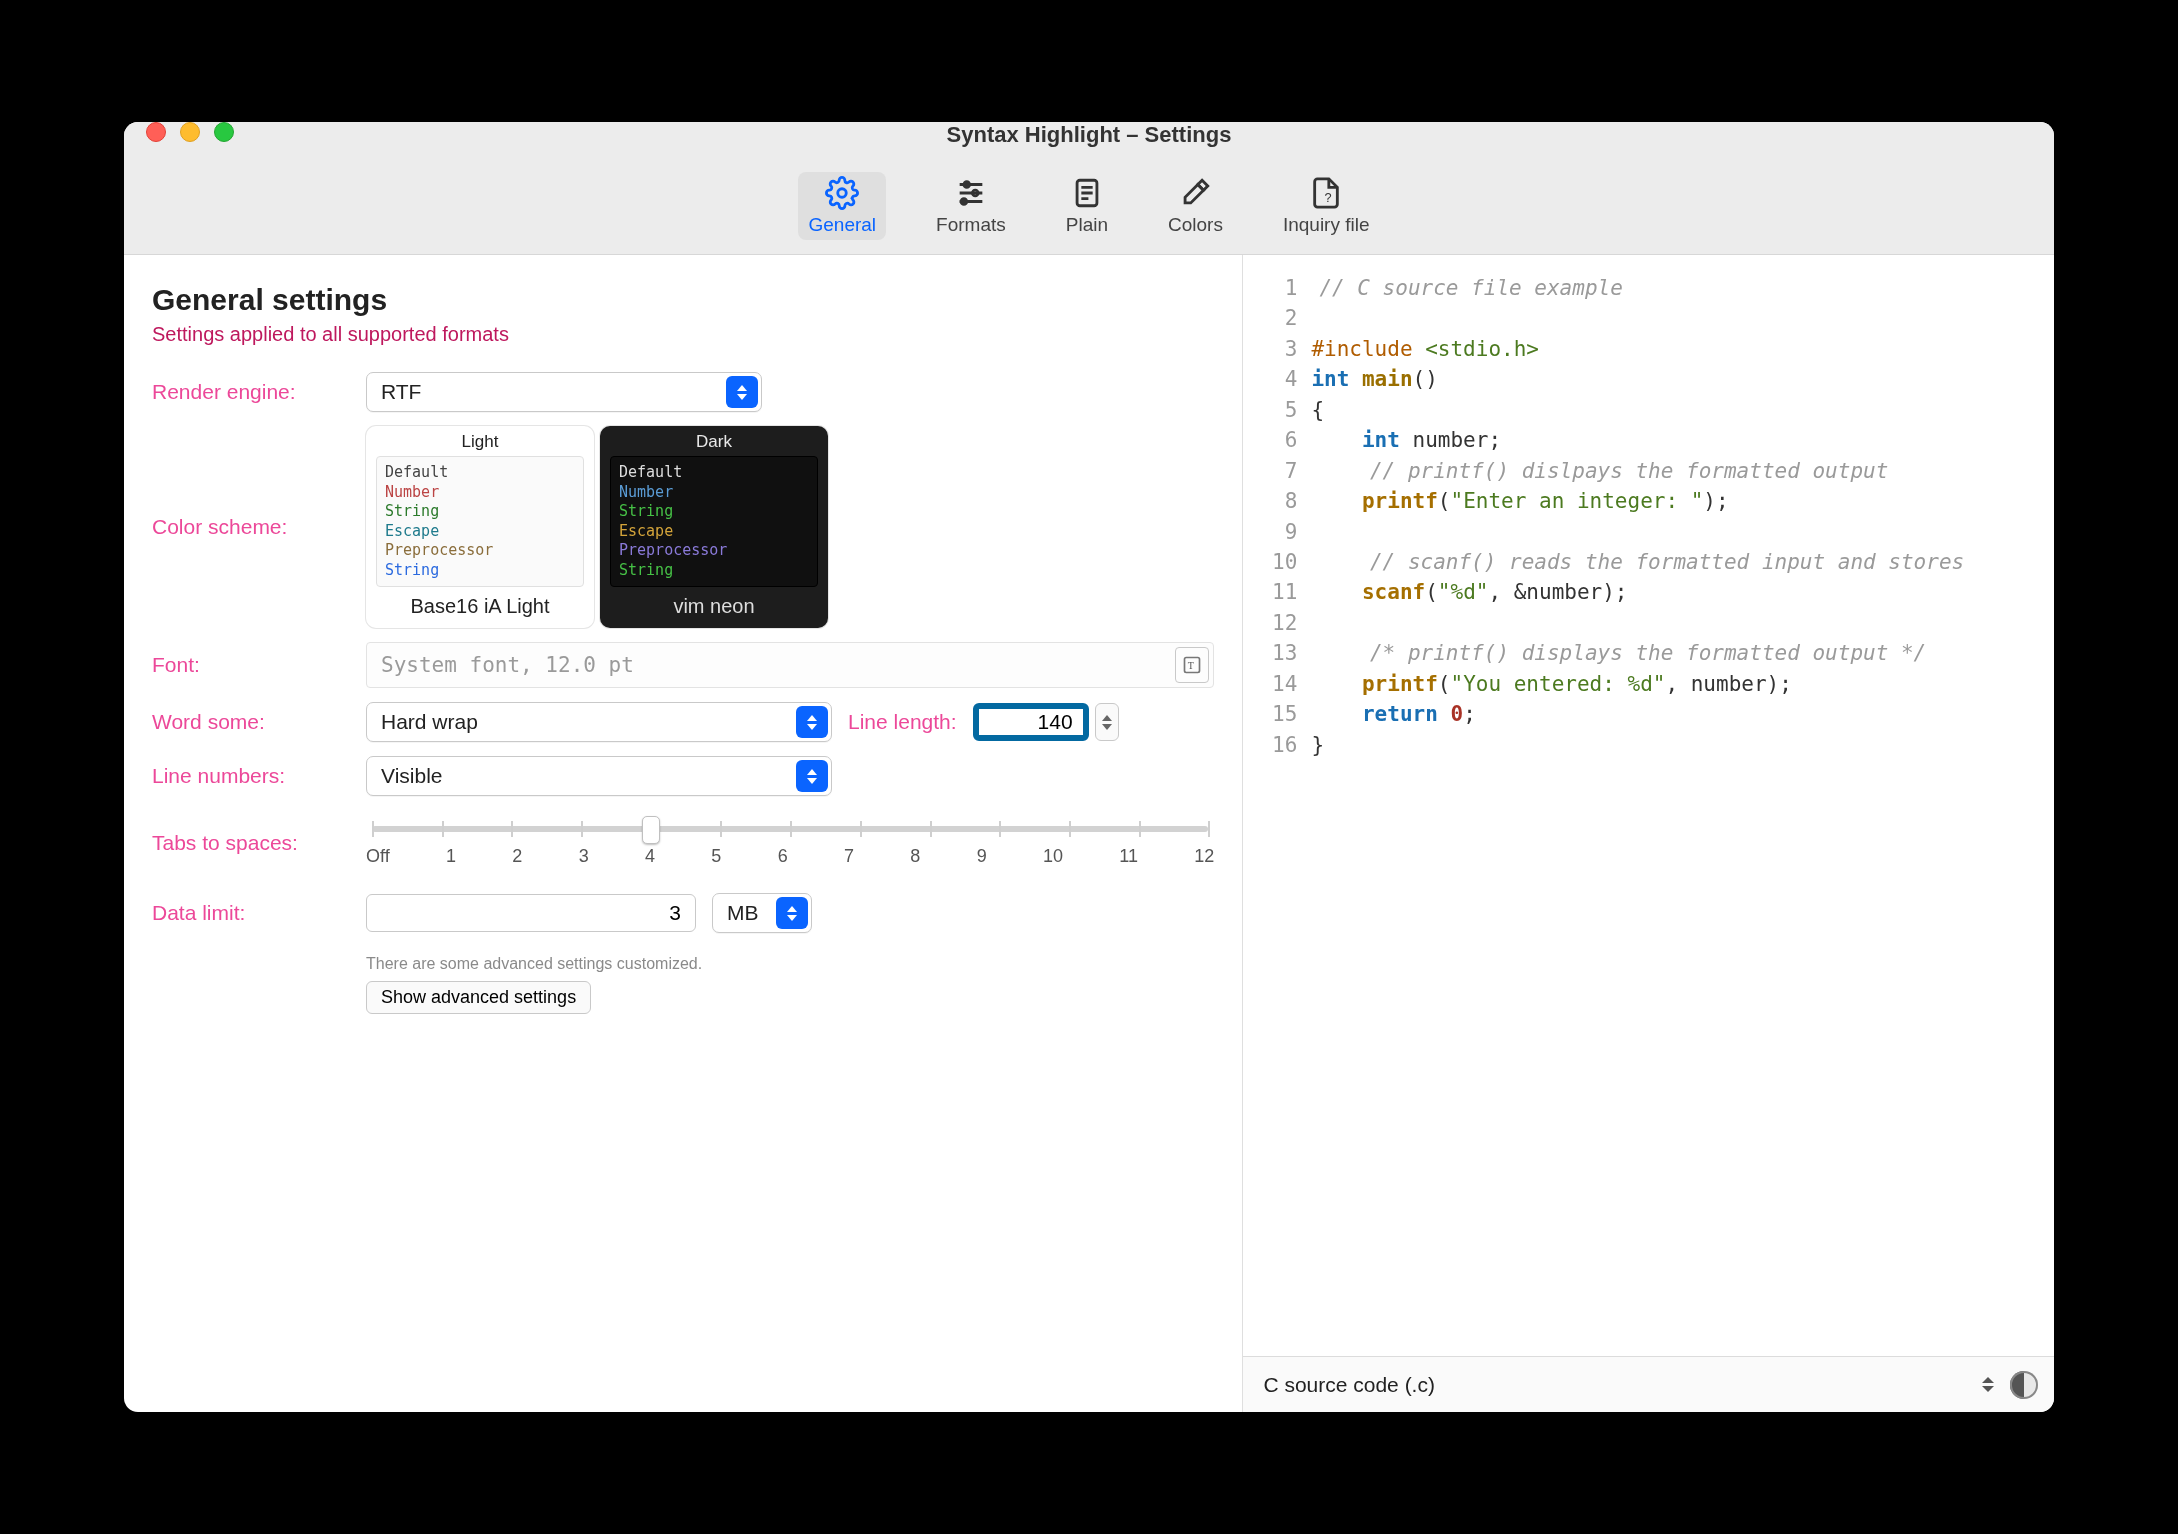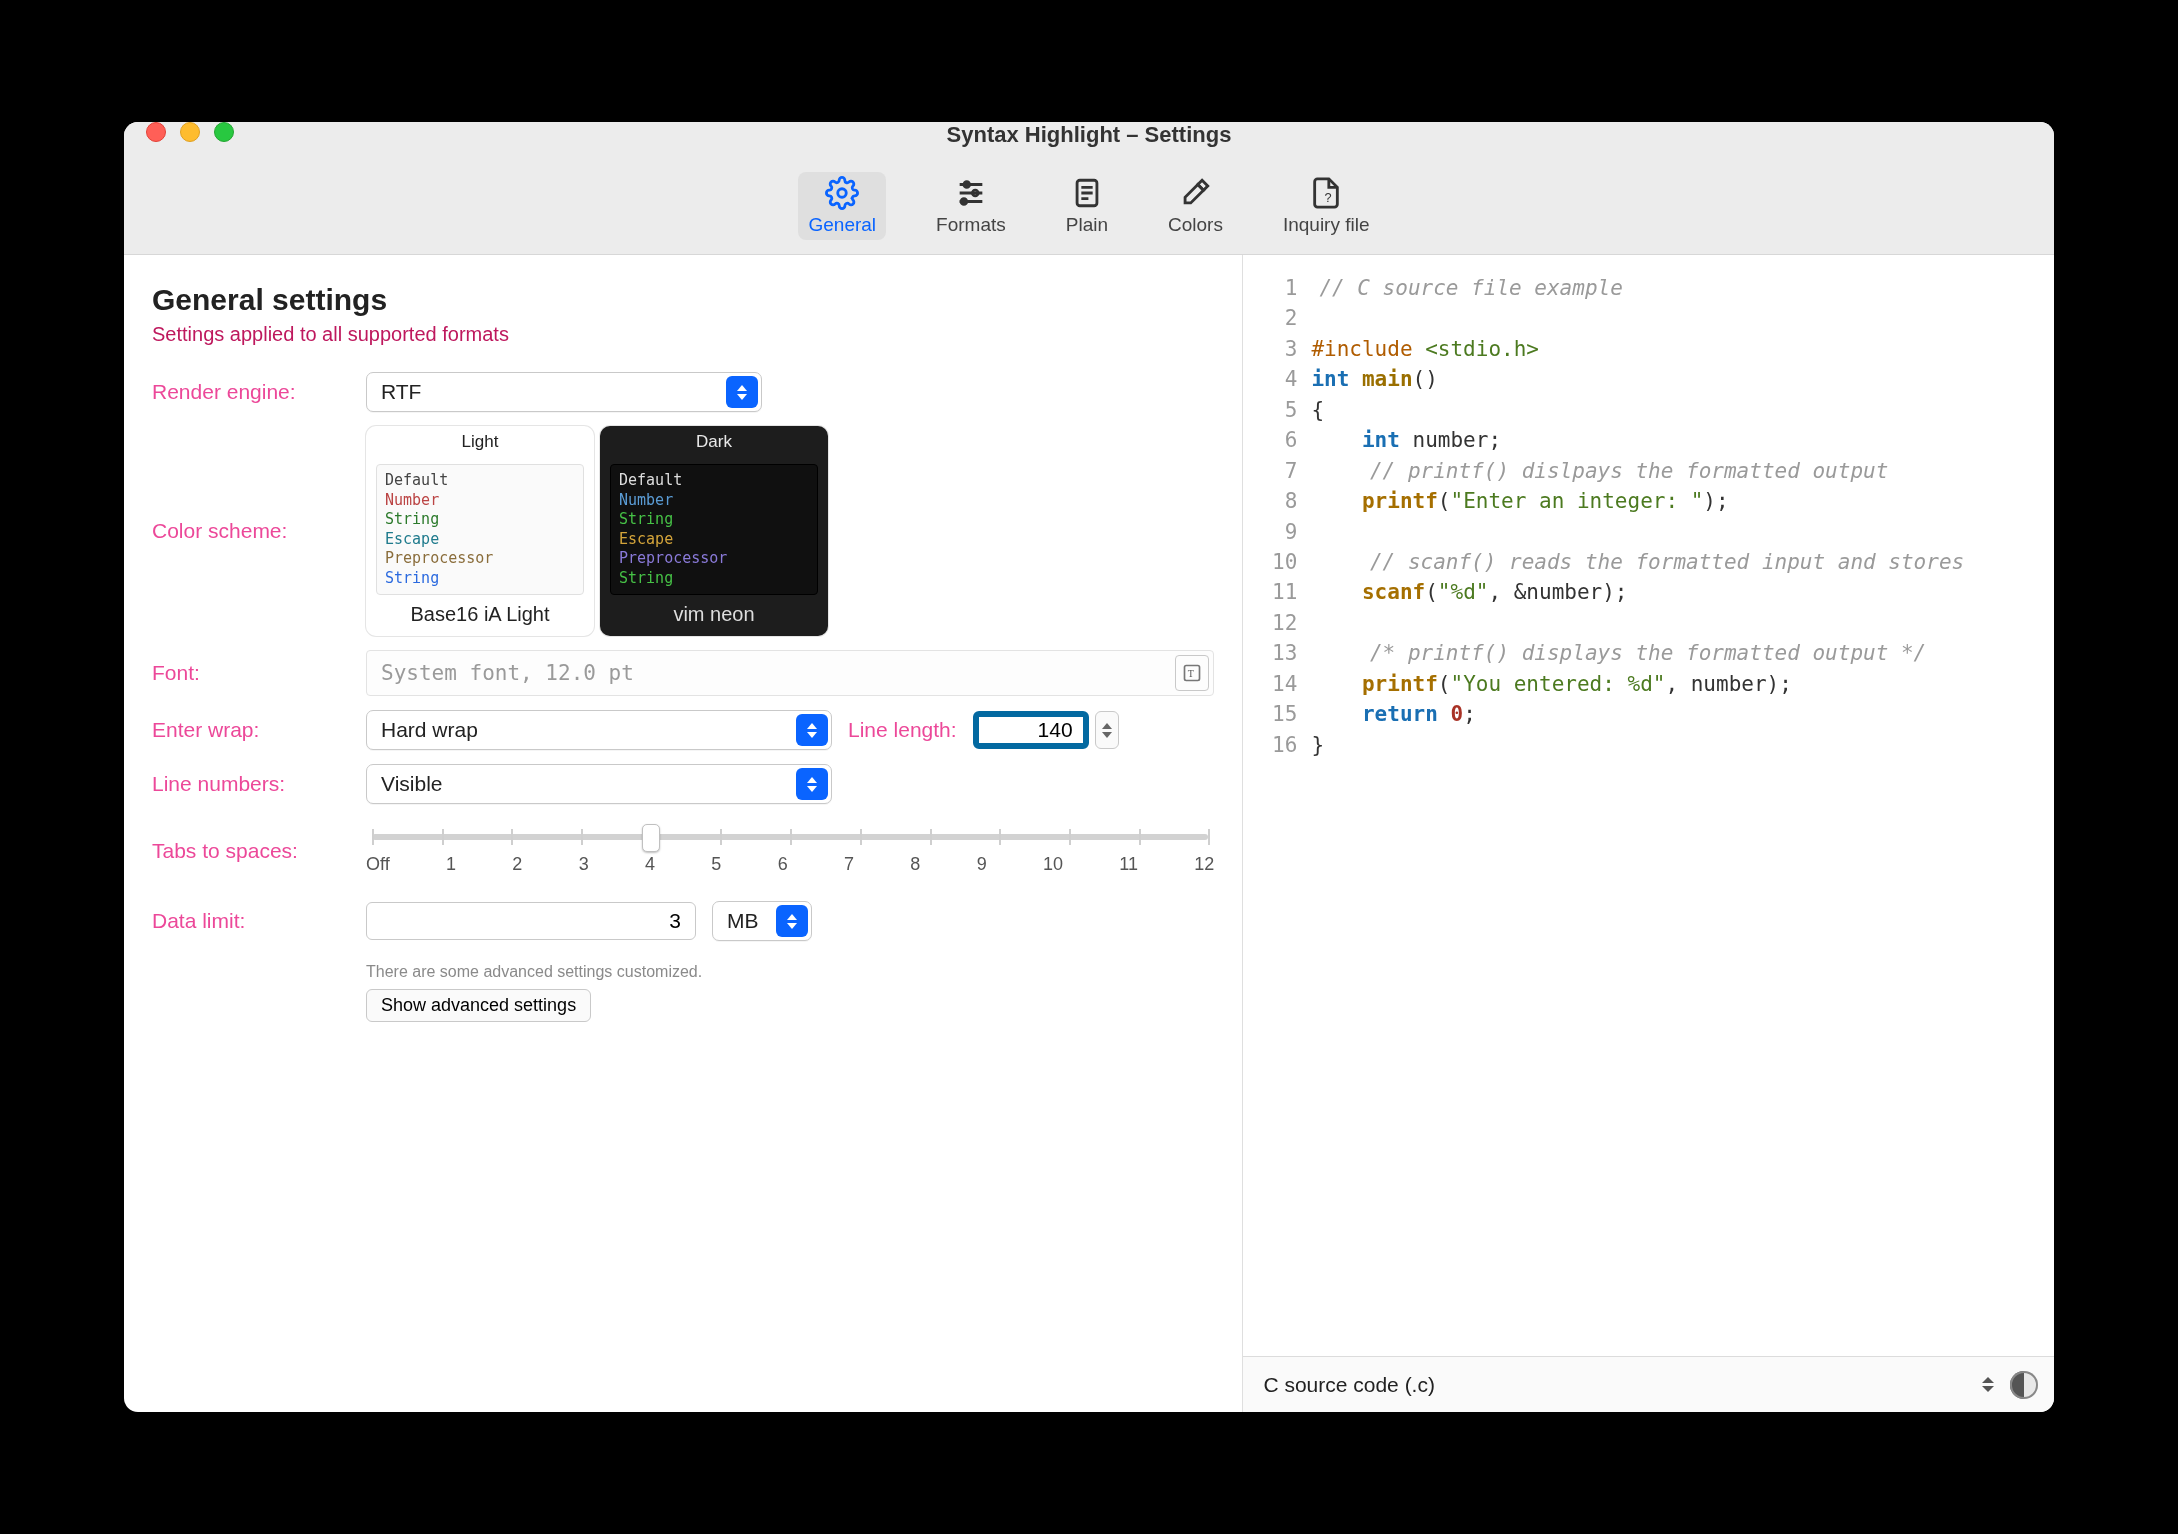--- a/index.html
+++ b/index.html
@@ -87,21 +87,21 @@
   
   .scheme-previews { display:flex; gap:6px; }
   .scheme-card {
     width:228px; border-radius:10px; overflow:hidden; box-shadow:0 0 0 1px rgba(0,0,0,0.1);
     display:flex; flex-direction:column; padding-bottom:10px;
   }
   .scheme-card.light { background:#fff; color:#222; }
   .scheme-card.dark  { background:#1d1d1d; color:#e8e8e8; }
   .scheme-head { font-size:17px; text-align:center; padding:6px 0 4px; }
   .scheme-swatch {
-    margin:8px 10px 8px; border-radius:4px; padding:6px 8px;
+    margin:0 10px 8px; border-radius:4px; padding:6px 8px;
     font-family:"SF Mono","Menlo",monospace; font-size:15px; line-height:1.3;
   }
   .scheme-card.light .scheme-swatch { background:#fafafa; border:1px solid #e0e0e0; }
   .scheme-card.dark  .scheme-swatch { background:#101010; border:1px solid #000; }
   .scheme-name { text-align:center; font-size:20px; }
   .scheme-card.dark .scheme-name { color:#ddd; }
 
   .font-box {
     height:46px; background:#fff; border:1px solid #e3e3e3; background:#fdfdfd;
     border-radius:4px; flex:1; display:flex; align-items:center;
@@ -306,21 +306,21 @@
                   <rect x="3" y="3" width="18" height="18" rx="2" fill="none" stroke="#777" stroke-width="2"></rect>
                   <text x="7" y="17" font-size="12" font-family="serif" fill="#555">T</text>
                 </svg>
             </span>
           </div>
         </div>
       </div>
 
       
       <div class="form-row">
-        <div class="row-label">Enter wrap:</div>
+        <div class="row-label">Word some:</div>
         <div class="field-area">
           <div class="mac-select" style="width:466px">
             <span>Hard wrap</span>
             <span class="sel-btn"></span>
           </div>
           <div class="row-label" style="width:auto">Line length:</div>
           <div class="stepper">
             <input value="140" style="">
             <div class="step-btns"></div>
           </div>

